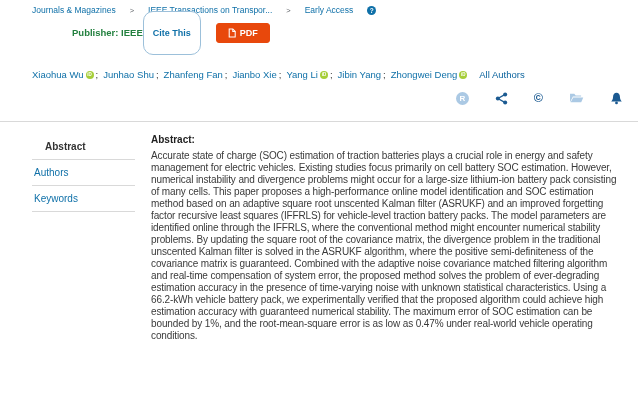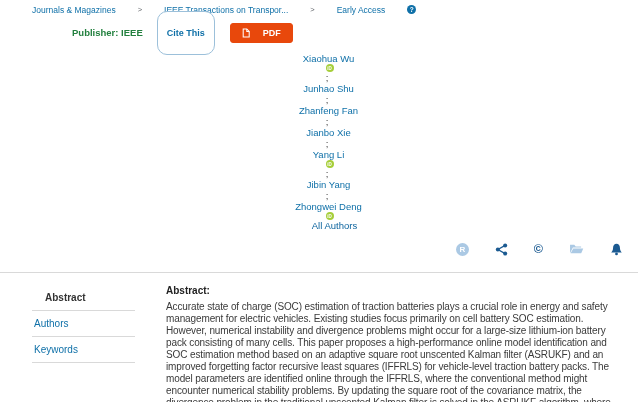--- a/index.html
+++ b/index.html
@@ -1,44 +1,44 @@
 <!DOCTYPE html>
 <html><head>
 <meta charset="utf-8">
 <style>
   * { margin:0; padding:0; box-sizing:border-box; }
   html,body { width:638px; height:402px; overflow:hidden; background:#fff;
     font-family:"Liberation Sans", sans-serif; -webkit-font-smoothing:antialiased; }
   .page { padding:5px 13px 0 32px; }
 
   
-  .breadcrumb { display:flex; gap:22px; font-size:8.5px; }
+  .breadcrumb { display:flex; align-items:center; gap:14px; font-size:8.5px; }
   .crumb { color:#0f70a8; cursor:pointer; white-space:nowrap; }
   .crumb-sep { color:#5f6368; font-size:7.5px; }
   .help-icon { width:9px; height:9px; border-radius:50%; background:#0f70a8; color:#fff;
     font-size:6.5px; font-weight:bold; display:inline-flex; align-items:center;
     justify-content:center; cursor:pointer; }
 
   
   .title { margin-top:7px; max-width:596px; font-size:17px; font-weight:bold;
     color:#24292d; line-height:19px; letter-spacing:-0.2px; }
 
   
   .pub-row { margin-top:7px; display:flex; align-items:center; height:21px; }
   .publisher { font-size:9.5px; font-weight:bold; color:#23803f;padding-left:40px; }
-  .cite-btn { margin-left:14px; padding:16px 9px; font-size:9px; font-weight:bold;
+  .cite-btn { padding:16px 9px; font-size:9px; font-weight:bold;
     color:#0f70a8; background:#fff; border:1px solid #9cc0da; border-radius:10px;
     cursor:pointer; font-family:inherit; }
   .pdf-btn { margin-left:15px; padding:4px 11px; font-size:9px; font-weight:bold;
     color:#fff; background:#e8480c; border:1px solid #e8480c; border-radius:3px;
-    cursor:pointer; display:inline-flex; align-items:center; gap:13px; font-family:inherit; }
+    cursor:pointer; display:inline-flex; align-items:center; gap:4px; font-family:inherit; }
 
   
-  .authors-row { margin-top:10px; display:flex; align-items:center; flex-wrap:wrap;
-    font-size:9.5px; color:#3a3a3a;flex-direction:column; }
+  .authors-row { margin-top:26px; display:flex; align-items:center; flex-wrap:wrap;
+    font-size:9.5px; color:#3a3a3a; }
   .author-link { color:#0f70a8; cursor:pointer; }
   .orcid-icon { width:8px; height:8px; border-radius:50%; background:#a6ce39; color:#fff;
     font-size:4.5px; font-weight:bold; display:inline-flex; align-items:center;
     justify-content:center; margin-left:2px; cursor:pointer; }
   .author-sep { margin:0 5px 0 2px; color:#3a3a3a; }
   .all-authors { font-weight:normal; color:#0c649e; margin-left:12px; cursor:pointer; }
 
   
   .icons-row { margin-top:10px; display:flex; justify-content:flex-end;
     align-items:center; gap:26px; height:16px; padding-right:2px; }
@@ -51,21 +51,21 @@
   
   .main-divider { margin-top:15px; margin-left:-32px; margin-right:-13px;
     border-top:1px solid #d9d9d9; }
 
   
   .columns { display:flex; padding-top:12px; }
   .sidebar { width:103px; flex-shrink:0; }
   .side-item { font-size:10px; color:#0f70a8; padding:7px 0 7px 2px;
     border-bottom:1px solid #d9d9d9; cursor:pointer; }
   .side-item.active { font-weight:bold; color:#333; padding-left:13px; }
-  .content { margin-left:31px; width:475px; }
+  .content { margin-left:16px; width:475px; }
   .abs-heading { font-size:10px; font-weight:bold; color:#222; }
   .abs-text { margin-top:5px; font-size:10px; line-height:12px; color:#3a3a3a;
     letter-spacing:-0.12px; }
   svg { display:block; }
 </style>
 </head>
 <body>
 
 <div class="page">
 

